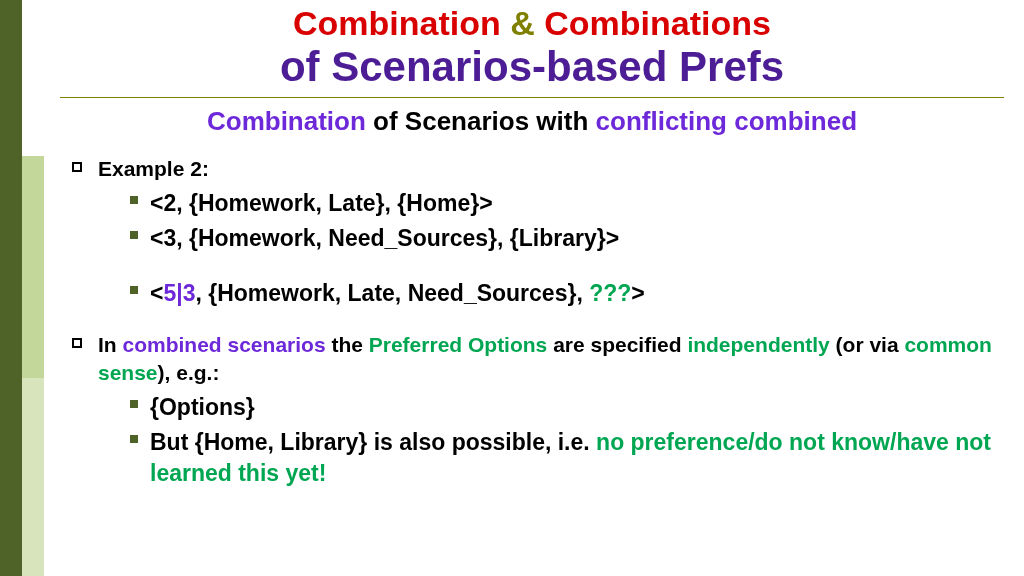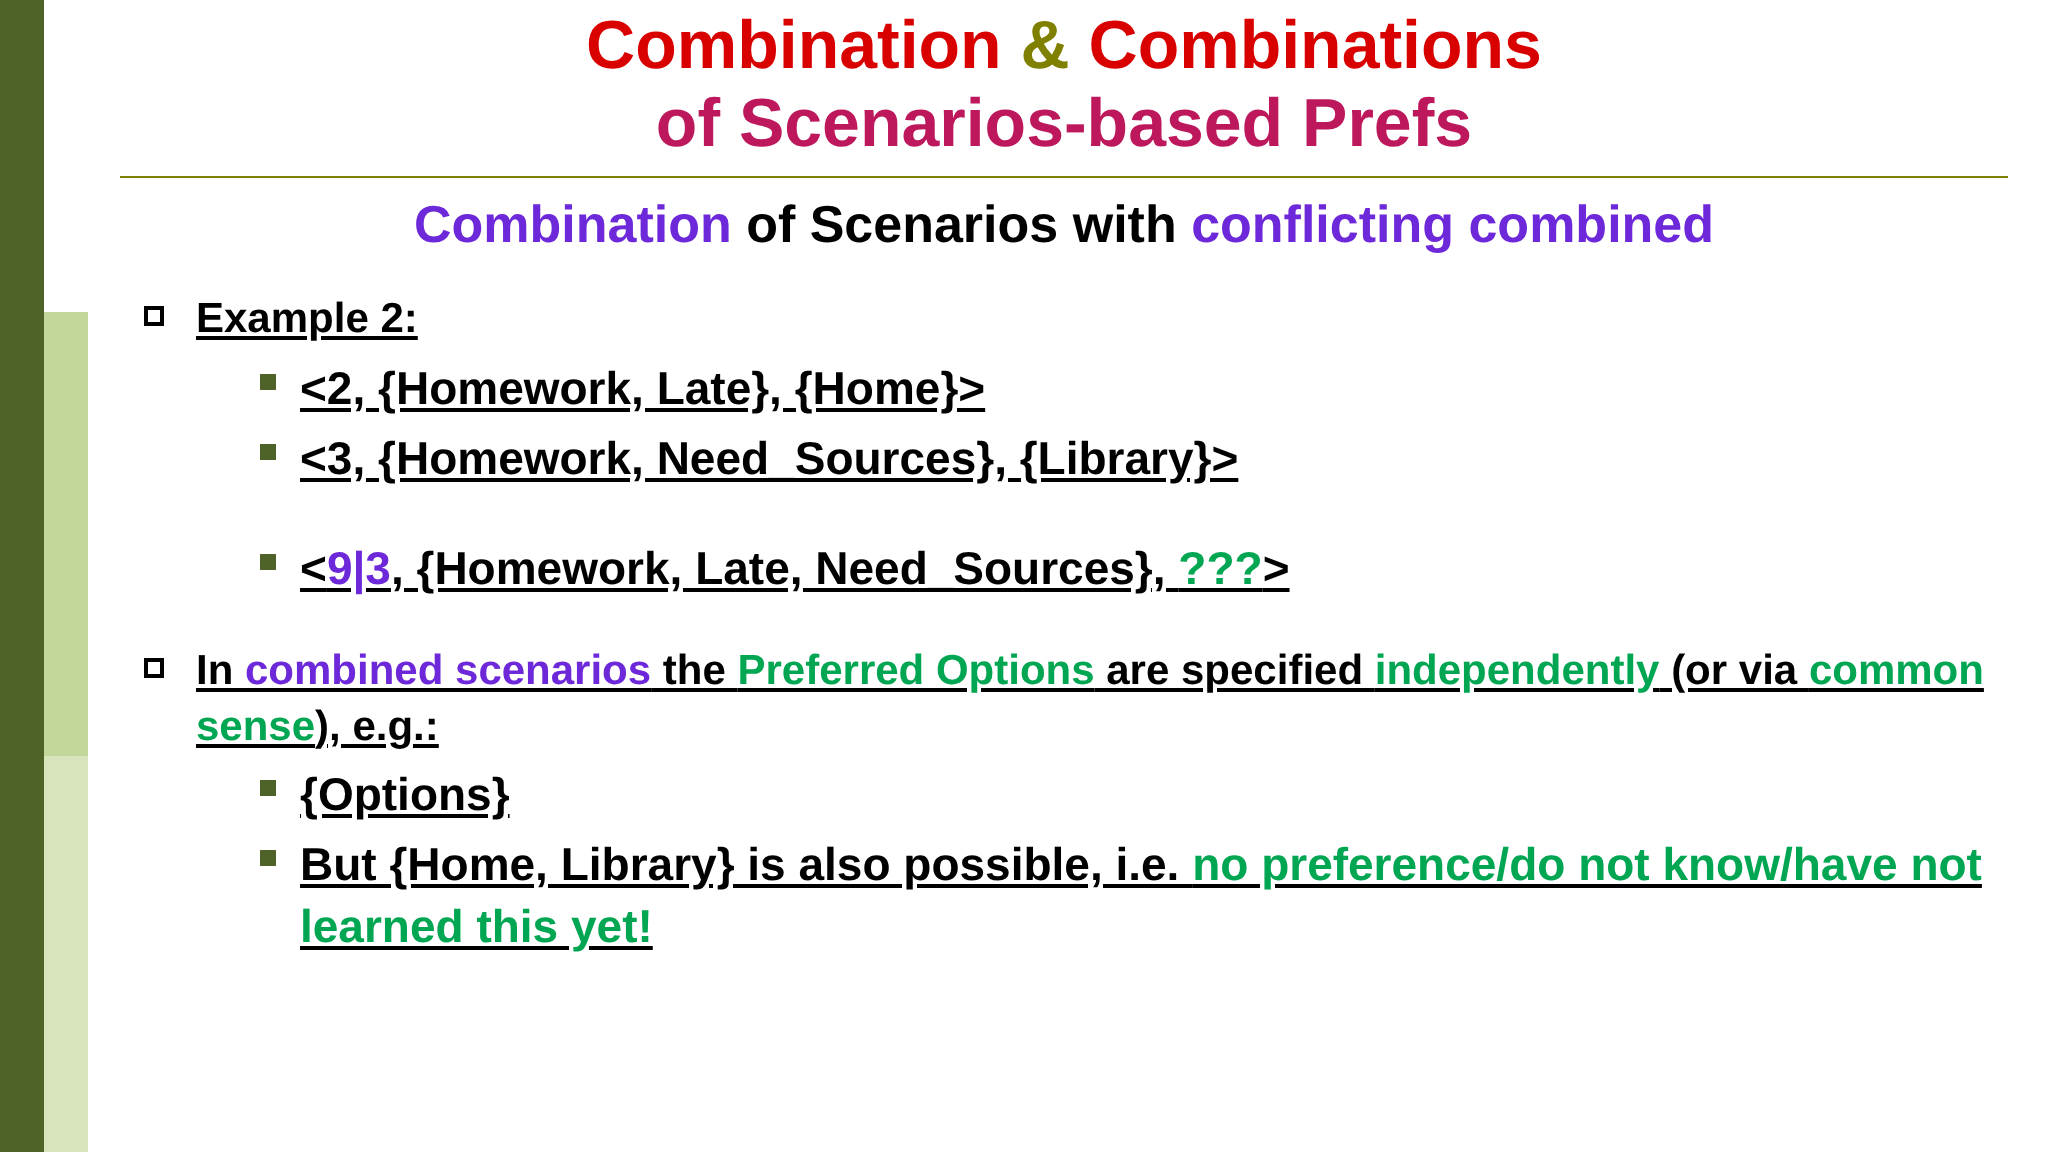--- a/index.html
+++ b/index.html
@@ -50,40 +50,39 @@
     top: 0;
     bottom: 0;
   }
   .title {
     text-align: center;
     font-weight: bold;
     line-height: 1.15;
     padding-top: 4px;
   }
   .title .line1 { font-size: 34px; }
-  .title .line2 { font-size: 34px; color: #be185d; }
+  .title .line2 { font-size: 42px; color: #4c1d95; }
   .title .red { color: #d90000; }
   .title .amp { color: #808000; }
   .hr {
     border: none;
     border-top: 1px solid #808000;
     margin: 6px 0 8px 0;
   }
   .subhead {
     text-align: center;
     font-size: 26px;
     font-weight: bold;
     margin-bottom: 18px;
   }
   .subhead .black { color: #000; }
   .body {
     font-size: 21px;
     line-height: 1.35;
     margin-left: 12px;
-    text-decoration: underline;
   }
   ul.lvl1 {
     list-style: none;
     padding-left: 0;
     margin: 0;
   }
   ul.lvl1 > li {
     position: relative;
     padding-left: 26px;
     margin-bottom: 6px;
@@ -156,21 +155,21 @@
     <ul class="lvl1">
       <li>
         <span>Example 2:</span>
         <ul class="lvl2">
           <li>&lt;2, {Homework, Late}, {Home}&gt;</li>
           <li>&lt;3, {Homework, Need_Sources}, {Library}&gt;</li>
         </ul>
         <div class="gap"></div>
         <ul class="lvl2">
           <li>
-            <span>&lt;</span><span class="red">9|3</span><span>, {Homework, Late, Need_Sources},  </span><span class="green">???</span><span>&gt;</span>
+            <span>&lt;</span><span class="red">5|3</span><span>, {Homework, Late, Need_Sources},  </span><span class="green">???</span><span>&gt;</span>
           </li>
         </ul>
       </li>
     </ul>
 
     <div class="gap"></div>
 
     <ul class="lvl1">
       <li>
         <span class="li-in">

